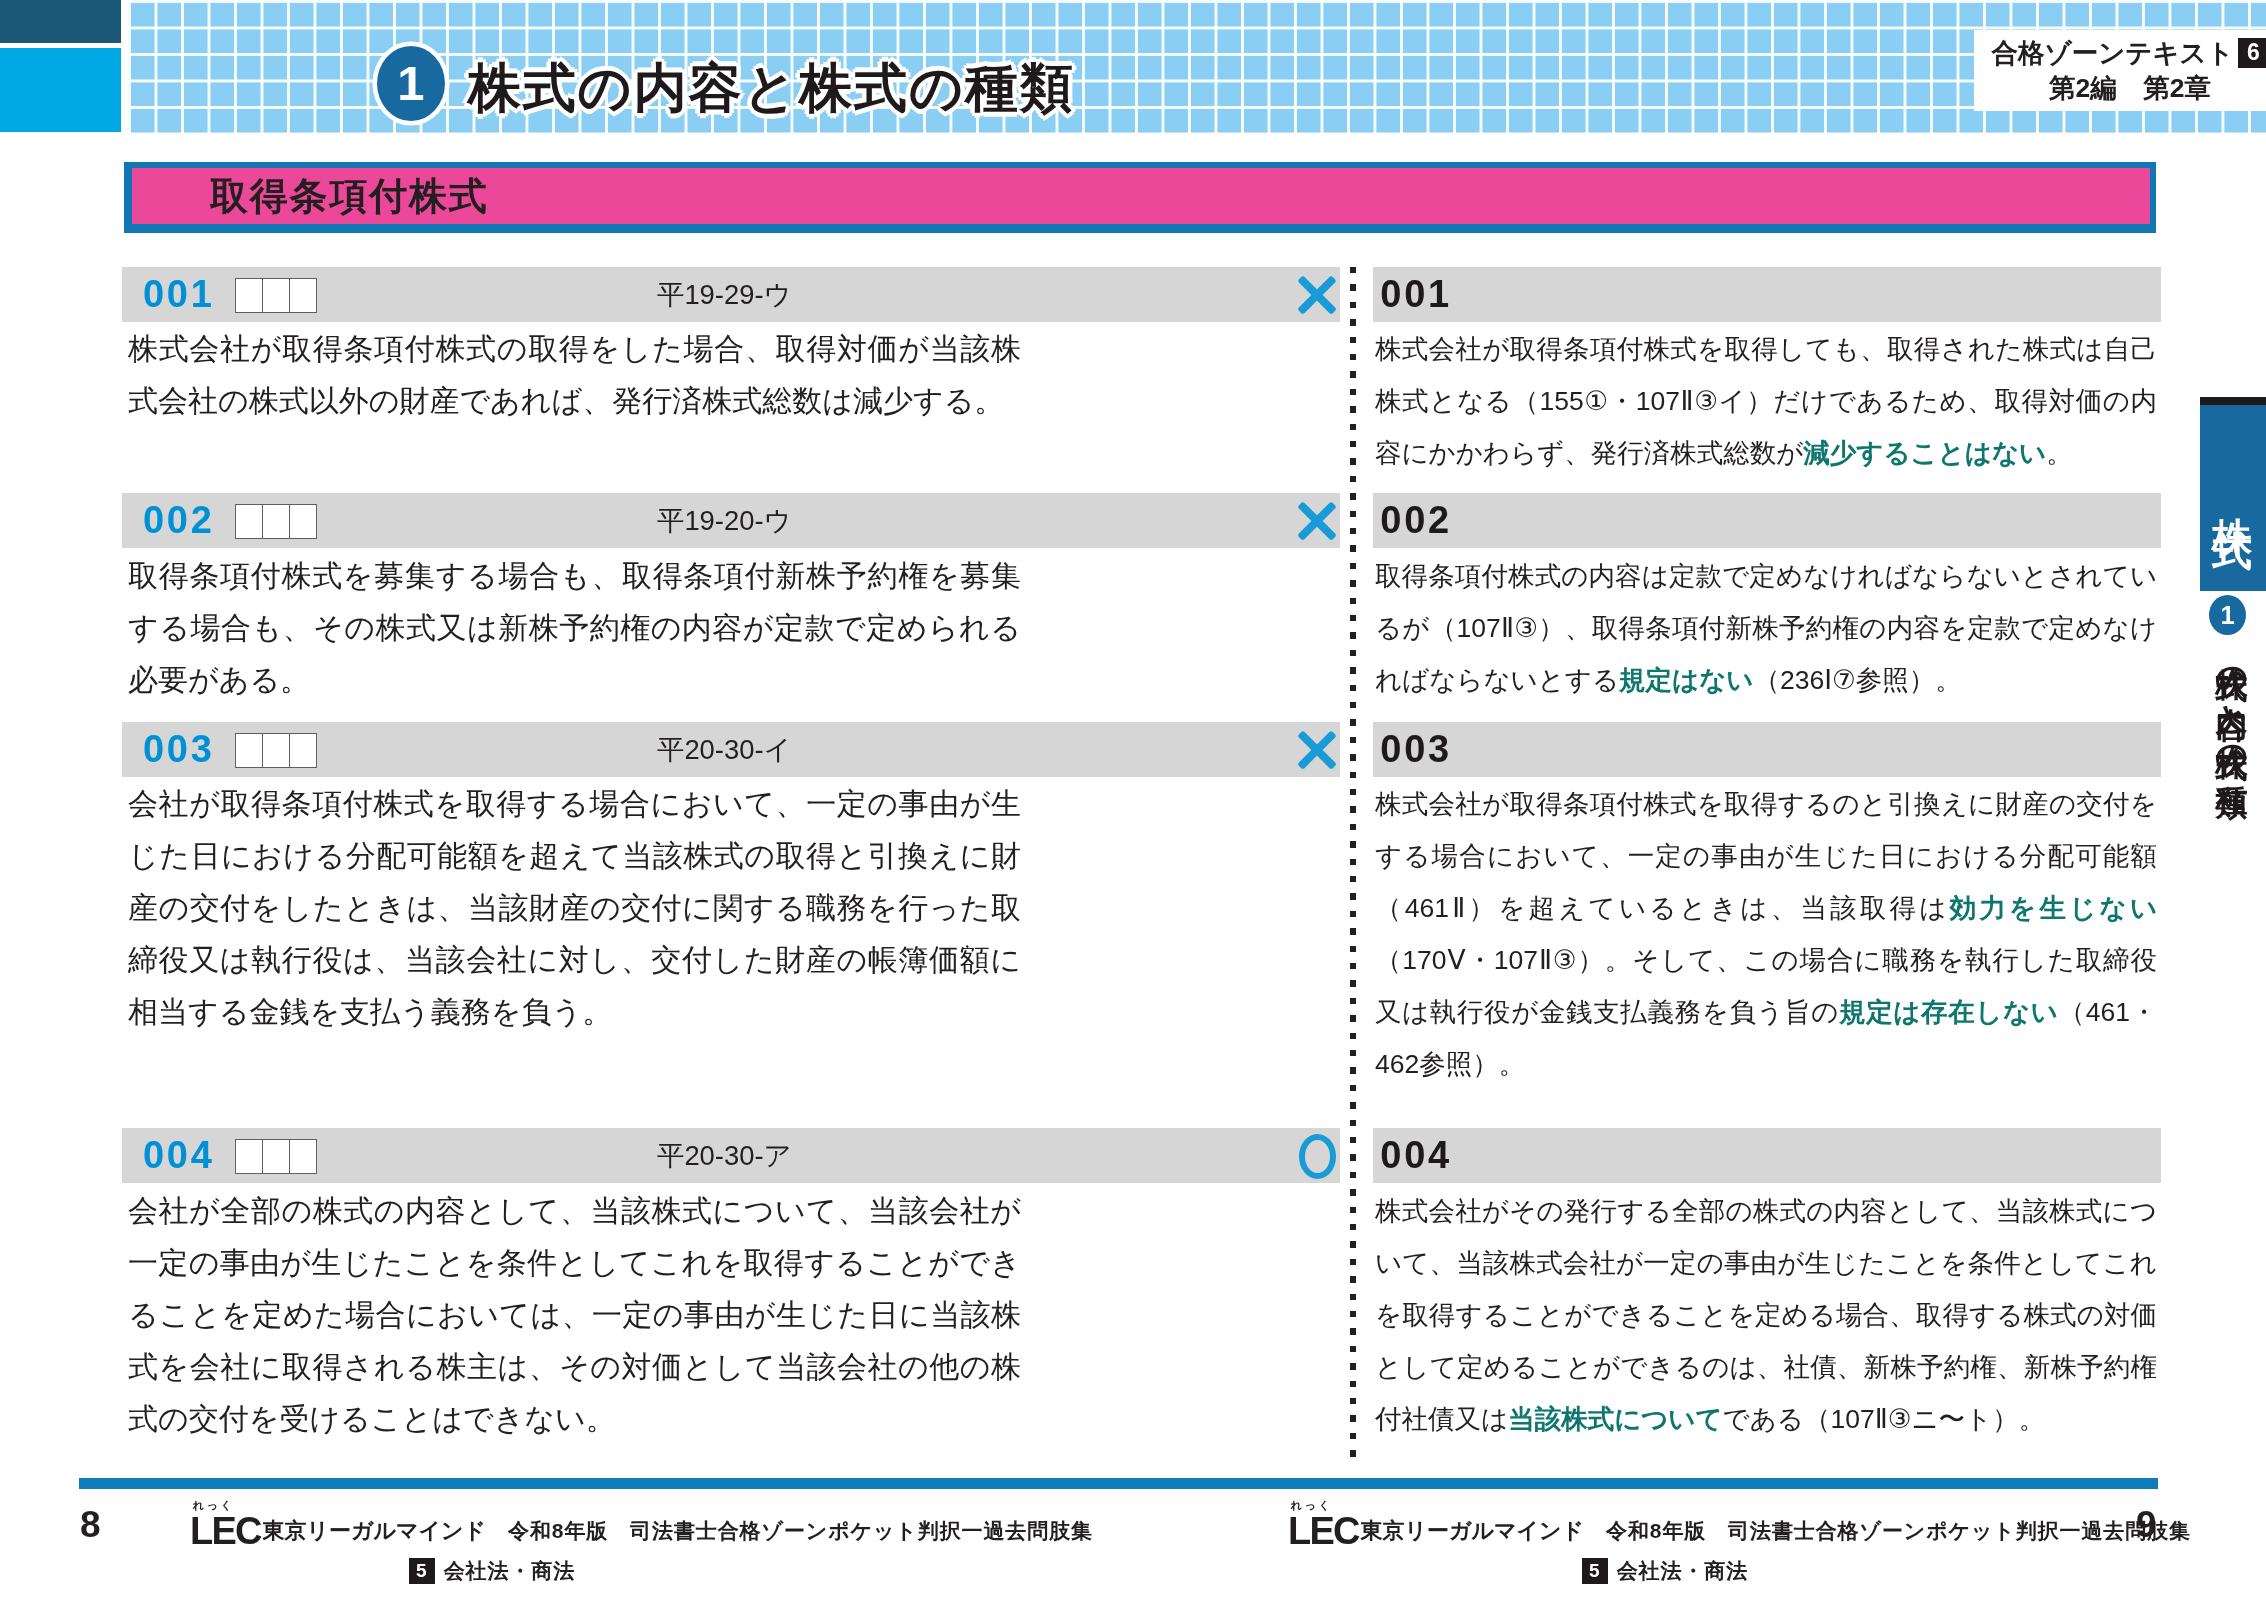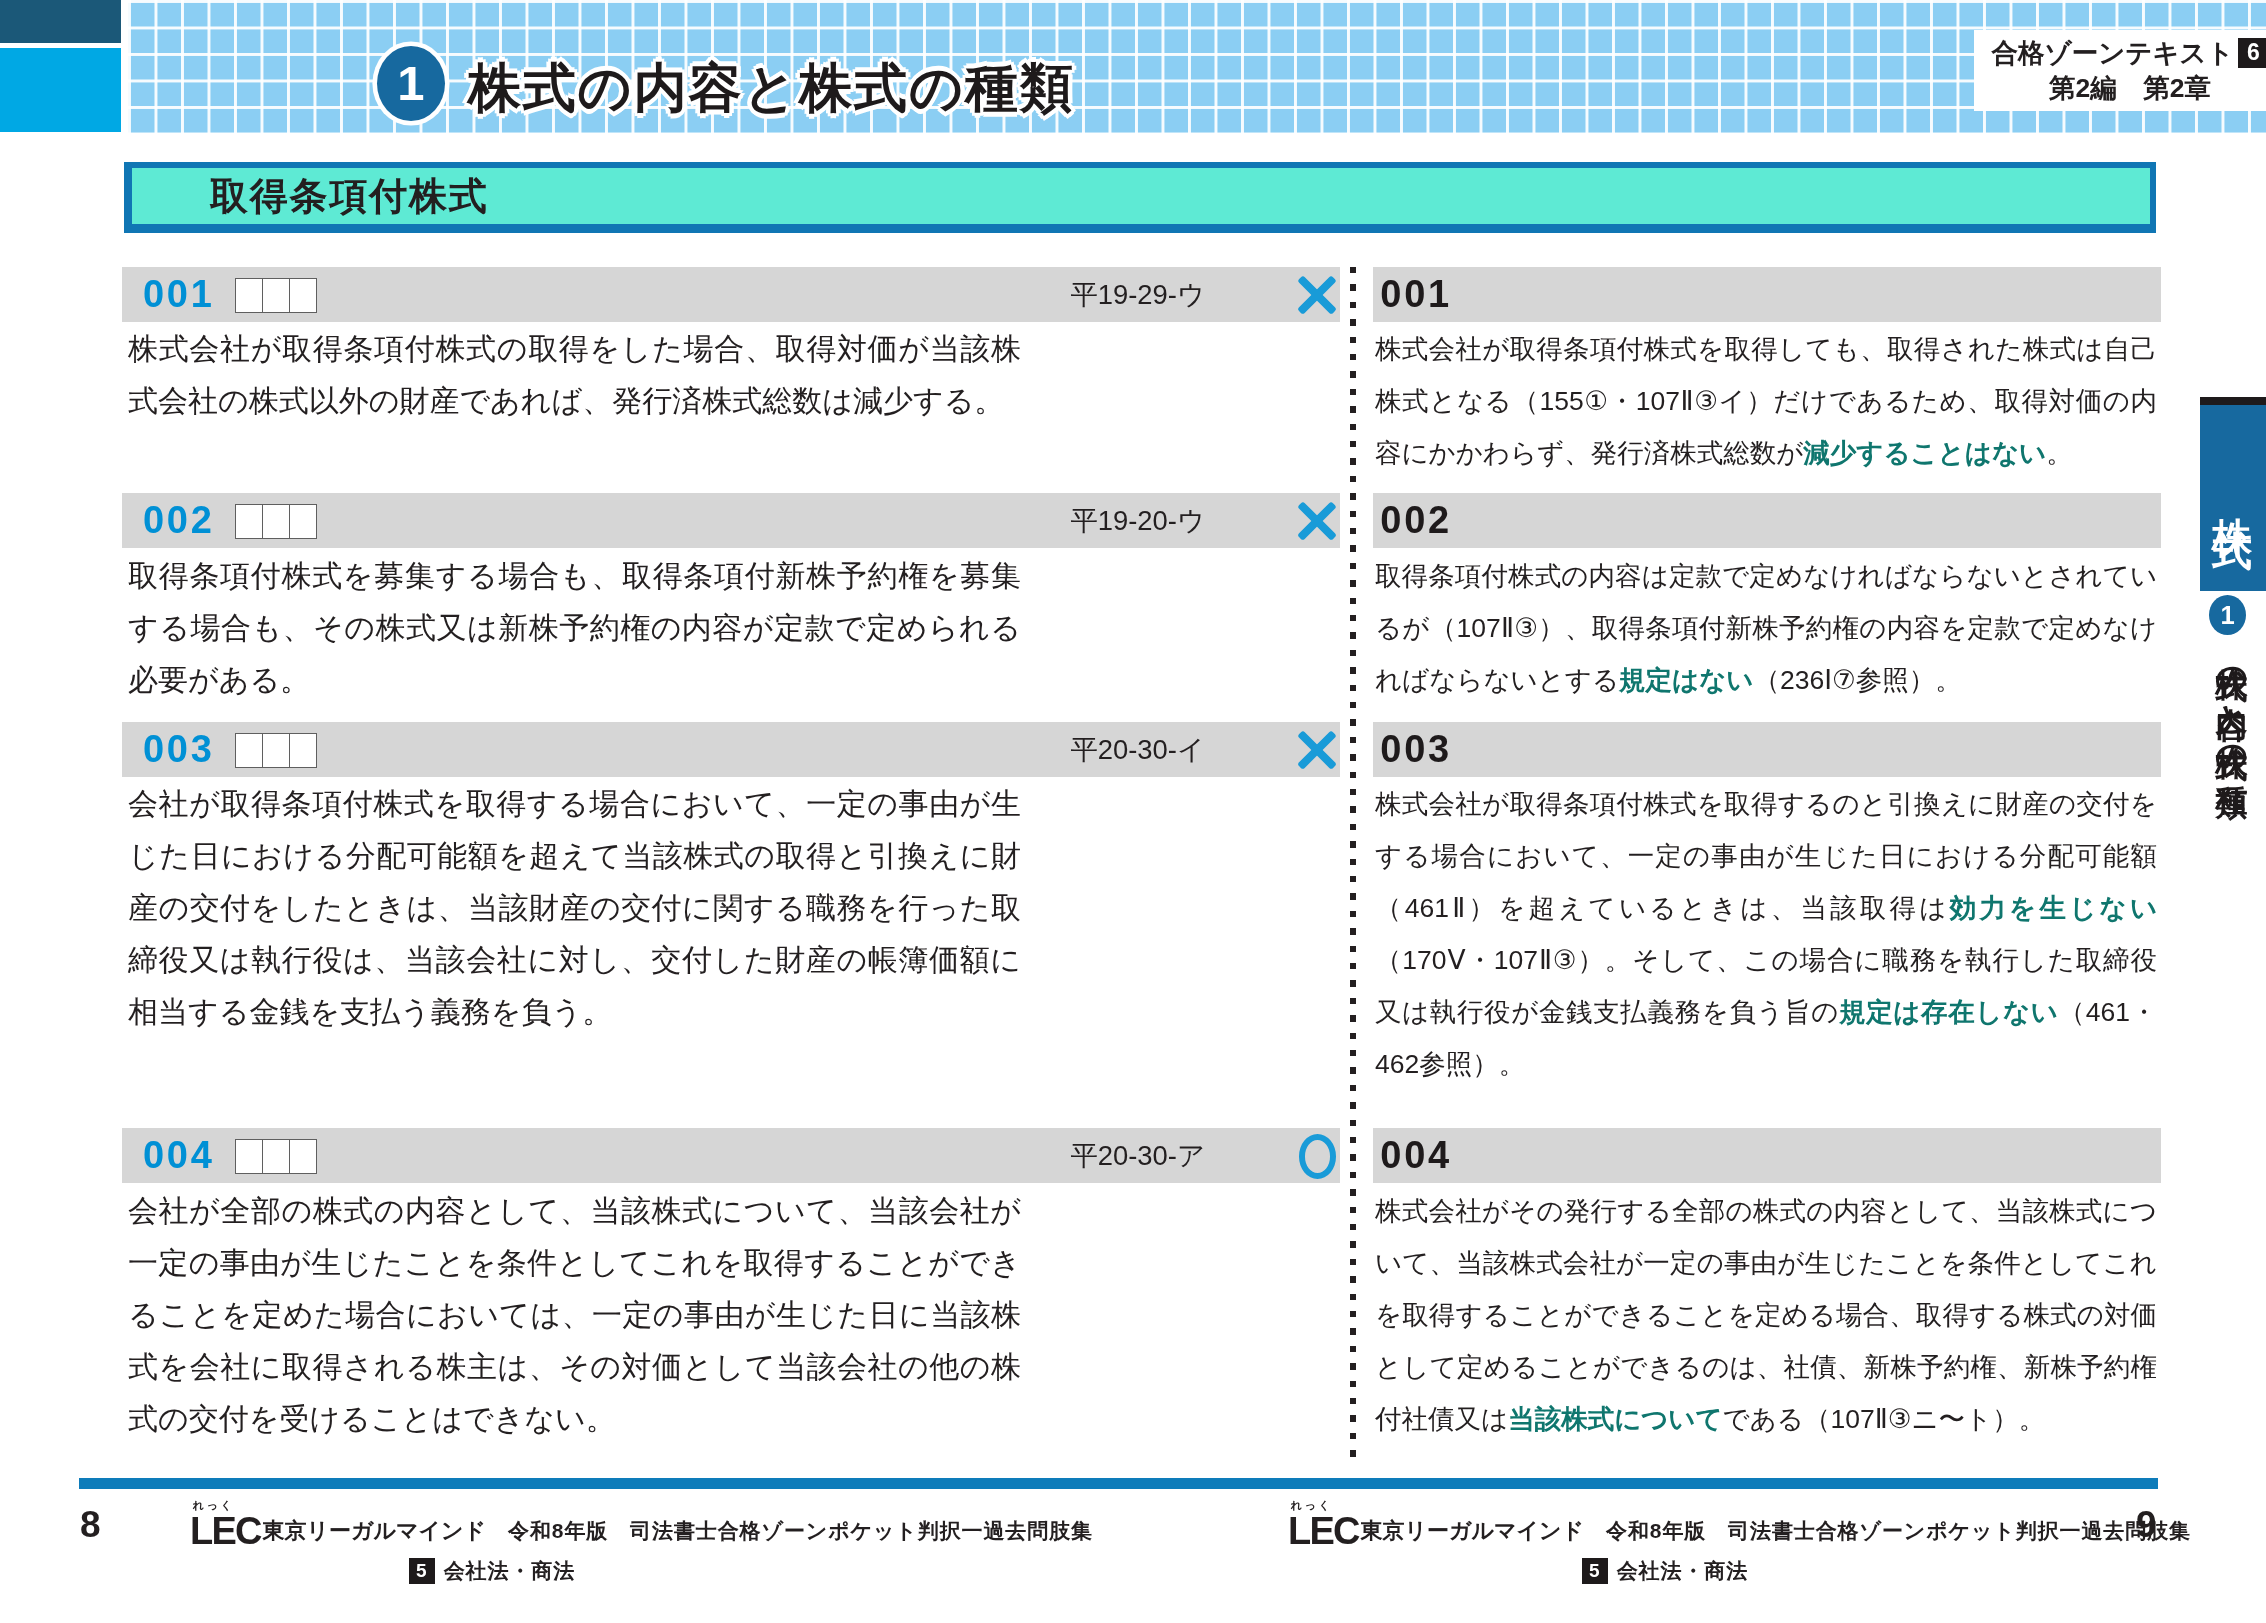--- a/index.html
+++ b/index.html
@@ -39,32 +39,32 @@
   }
   .ref-line1 { display:flex; align-items:center; }
   .num-square {
     display:inline-flex; width:30px; height:30px; background:#1e1a1b; color:#fff;
     align-items:center; justify-content:center; font-size:23px; font-weight:bold; margin-left:4.6px;
   }
   .num-square.small { width:25.6px; height:25.6px; font-size:19px; margin:0; }
   
   .section-box {
     position:absolute; left:124px; top:162px; width:2032px; height:71px; box-sizing:border-box;
-    background:#5eead4; border:6.4px solid #1076b4; border-left-width:8.2px; border-bottom-width:9.1px;
+    background:#ec4899; border:6.4px solid #1076b4; border-left-width:8.2px; border-bottom-width:9.1px;
     display:flex; align-items:center; padding-left:78px;
     font-size:38px; font-weight:bold; letter-spacing:1.8px;
   }
   
   .q-bar { position:absolute; left:122px; width:1218px; height:55px; background:#d6d6d6; }
   .a-bar { position:absolute; left:1373px; width:788px; height:55px; background:#d6d6d6; }
   .q-num { position:absolute; left:21px; top:0; line-height:55px; font-size:38px; font-weight:bold; color:#0090d5; letter-spacing:2.7px; }
   .a-num { position:absolute; left:7.3px; top:0; line-height:55px; font-size:38px; font-weight:bold; color:#1e1a1b; letter-spacing:2.7px; }
   .checkboxes { position:absolute; left:115px; top:11px; display:flex; }
   .checkbox-cell { width:26.5px; height:33px; background:#fff; border:1.8px solid #5f5f5f; margin-left:-1.8px; }
-  .q-source { position:absolute; left:535px; width:548px; text-align:right; line-height:55px; font-size:27.4px; color:#231f20; }
+  .q-source { position:absolute; left:535px; width:548px; text-align:left; line-height:55px; font-size:27.4px; color:#231f20; }
   .mark { position:absolute; left:1175px; top:7.3px; width:40px; height:40px; }
   .mark-x::before, .mark-x::after {
     content:""; position:absolute; left:-3.7px; top:16.4px; width:48px; height:8.2px;
     background:#199bd8; border-radius:2.7px;
   }
   .mark-x::before { transform:rotate(45deg); }
   .mark-x::after  { transform:rotate(-45deg); }
   .mark-o::before {
     content:""; position:absolute; left:1.8px; top:-1.8px; width:25.6px; height:33px;
     border:6.4px solid #199bd8; border-radius:50%;

